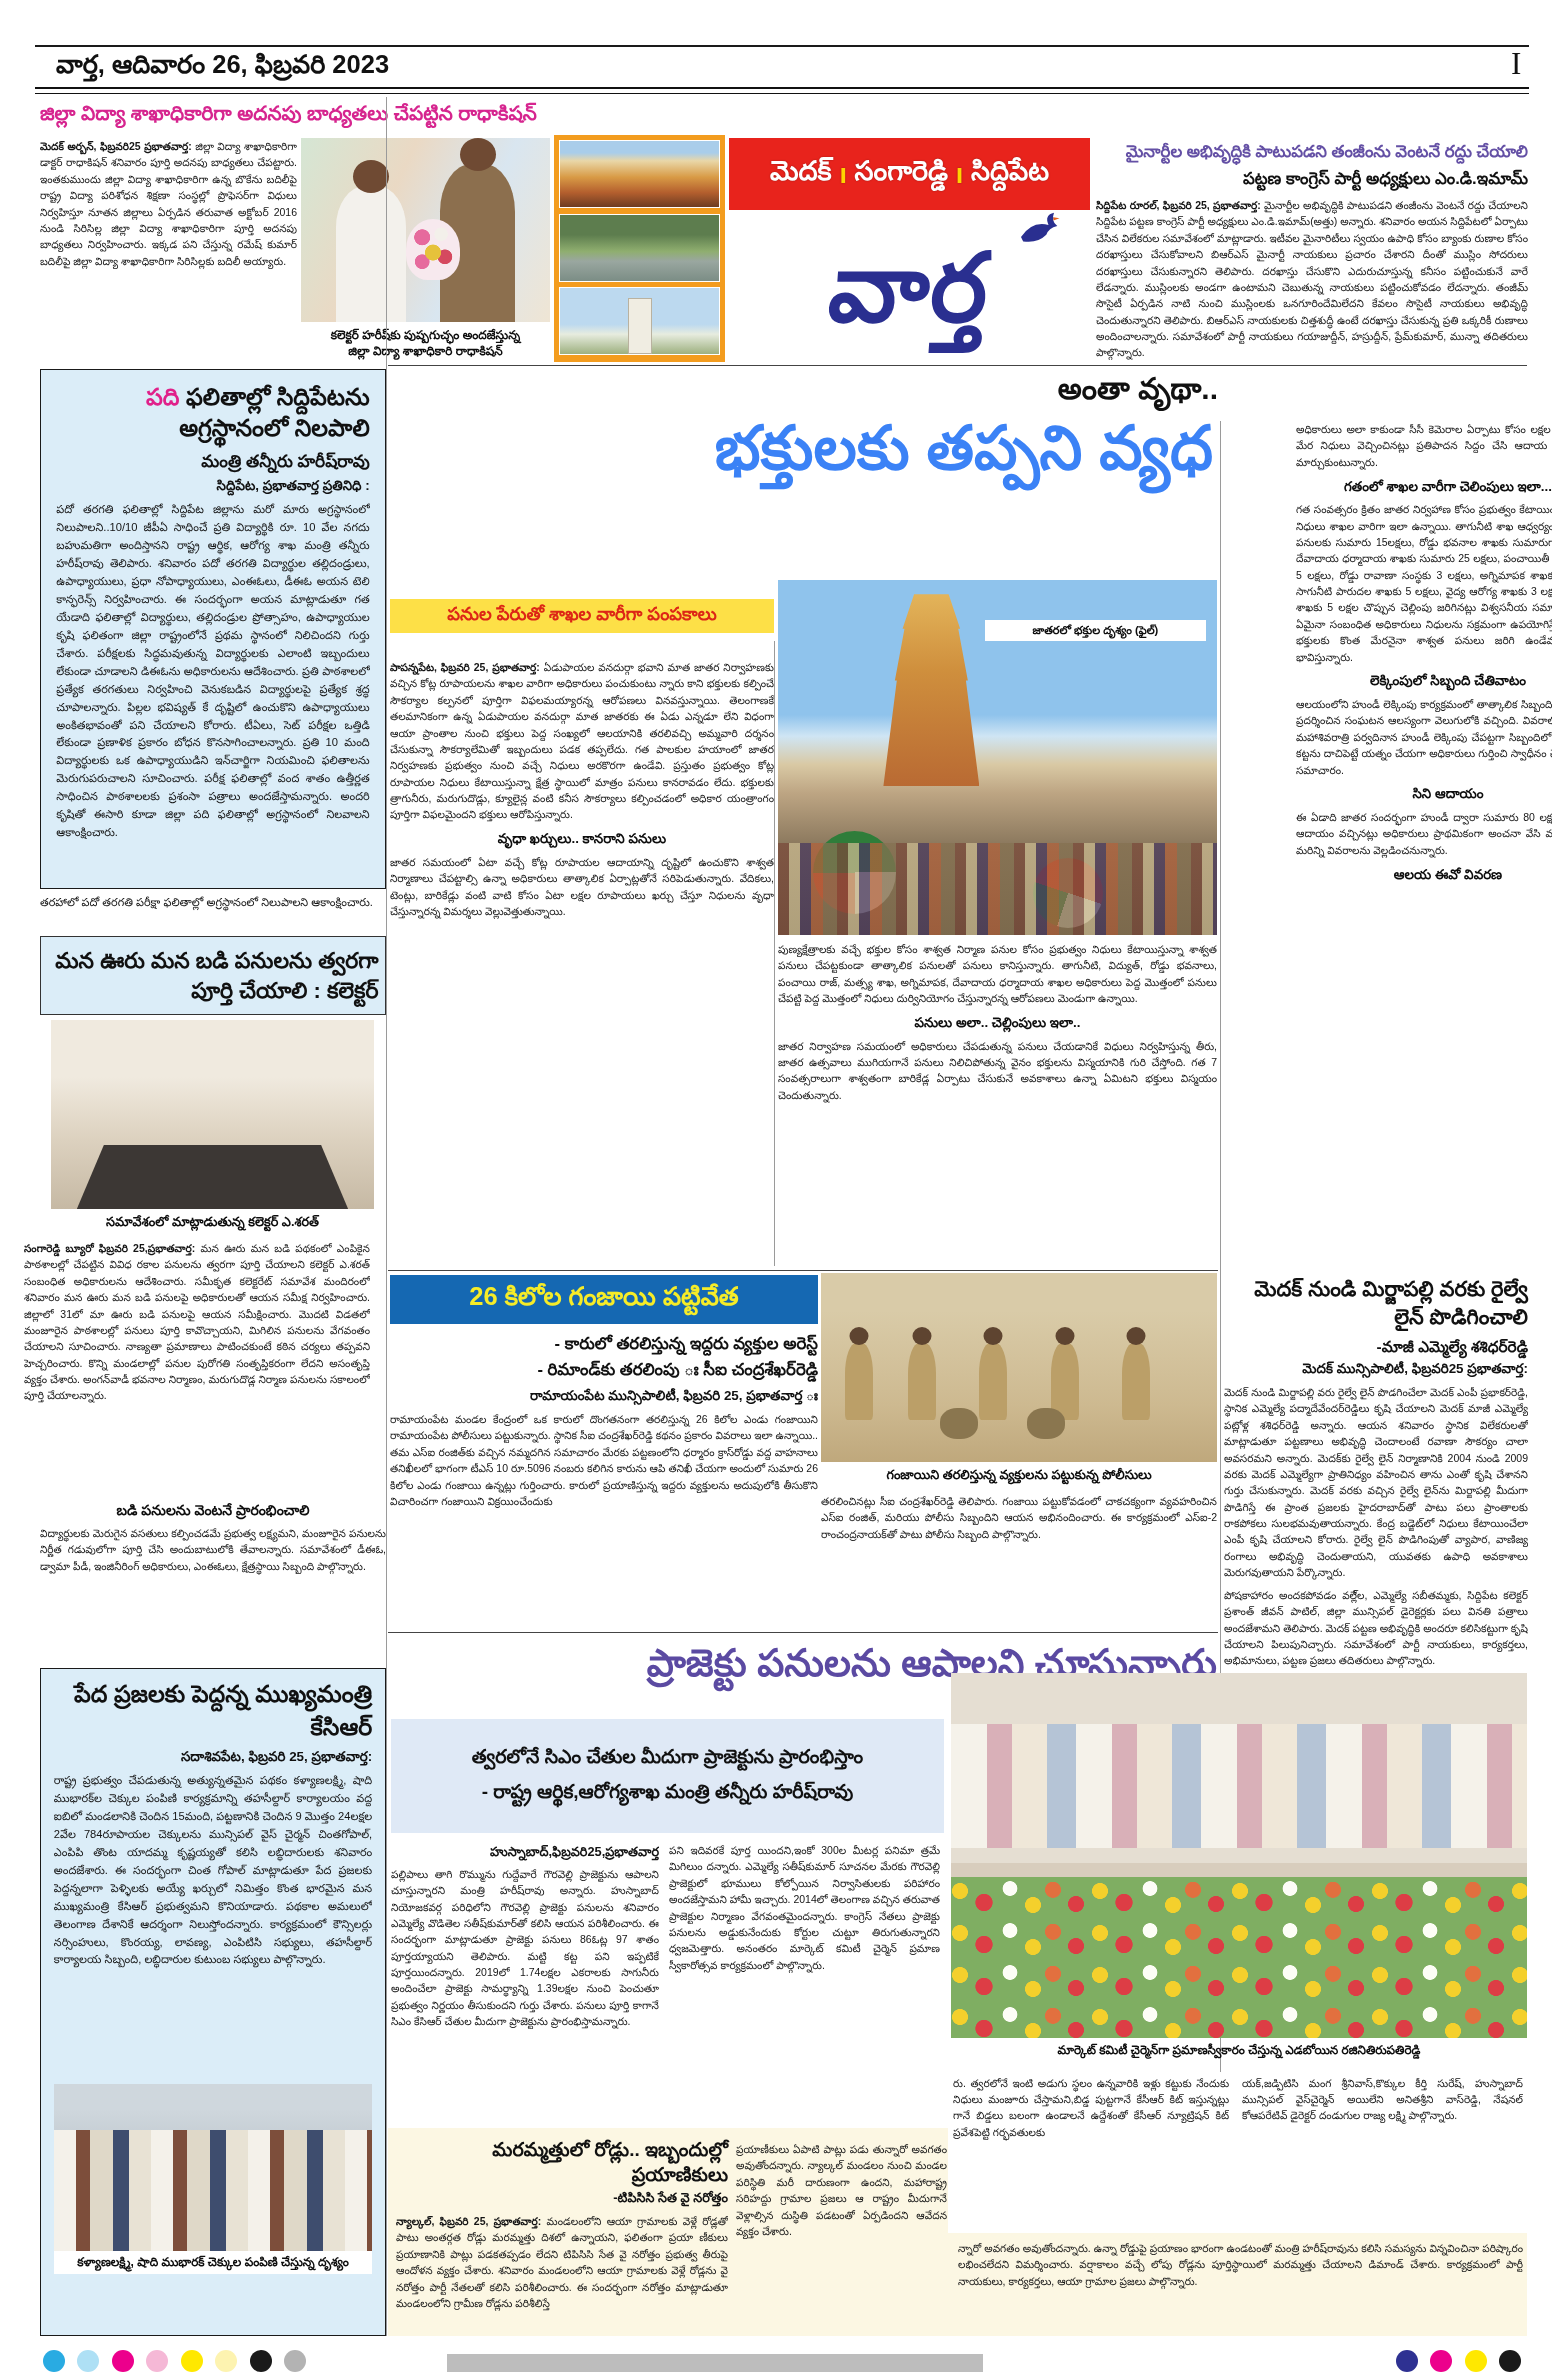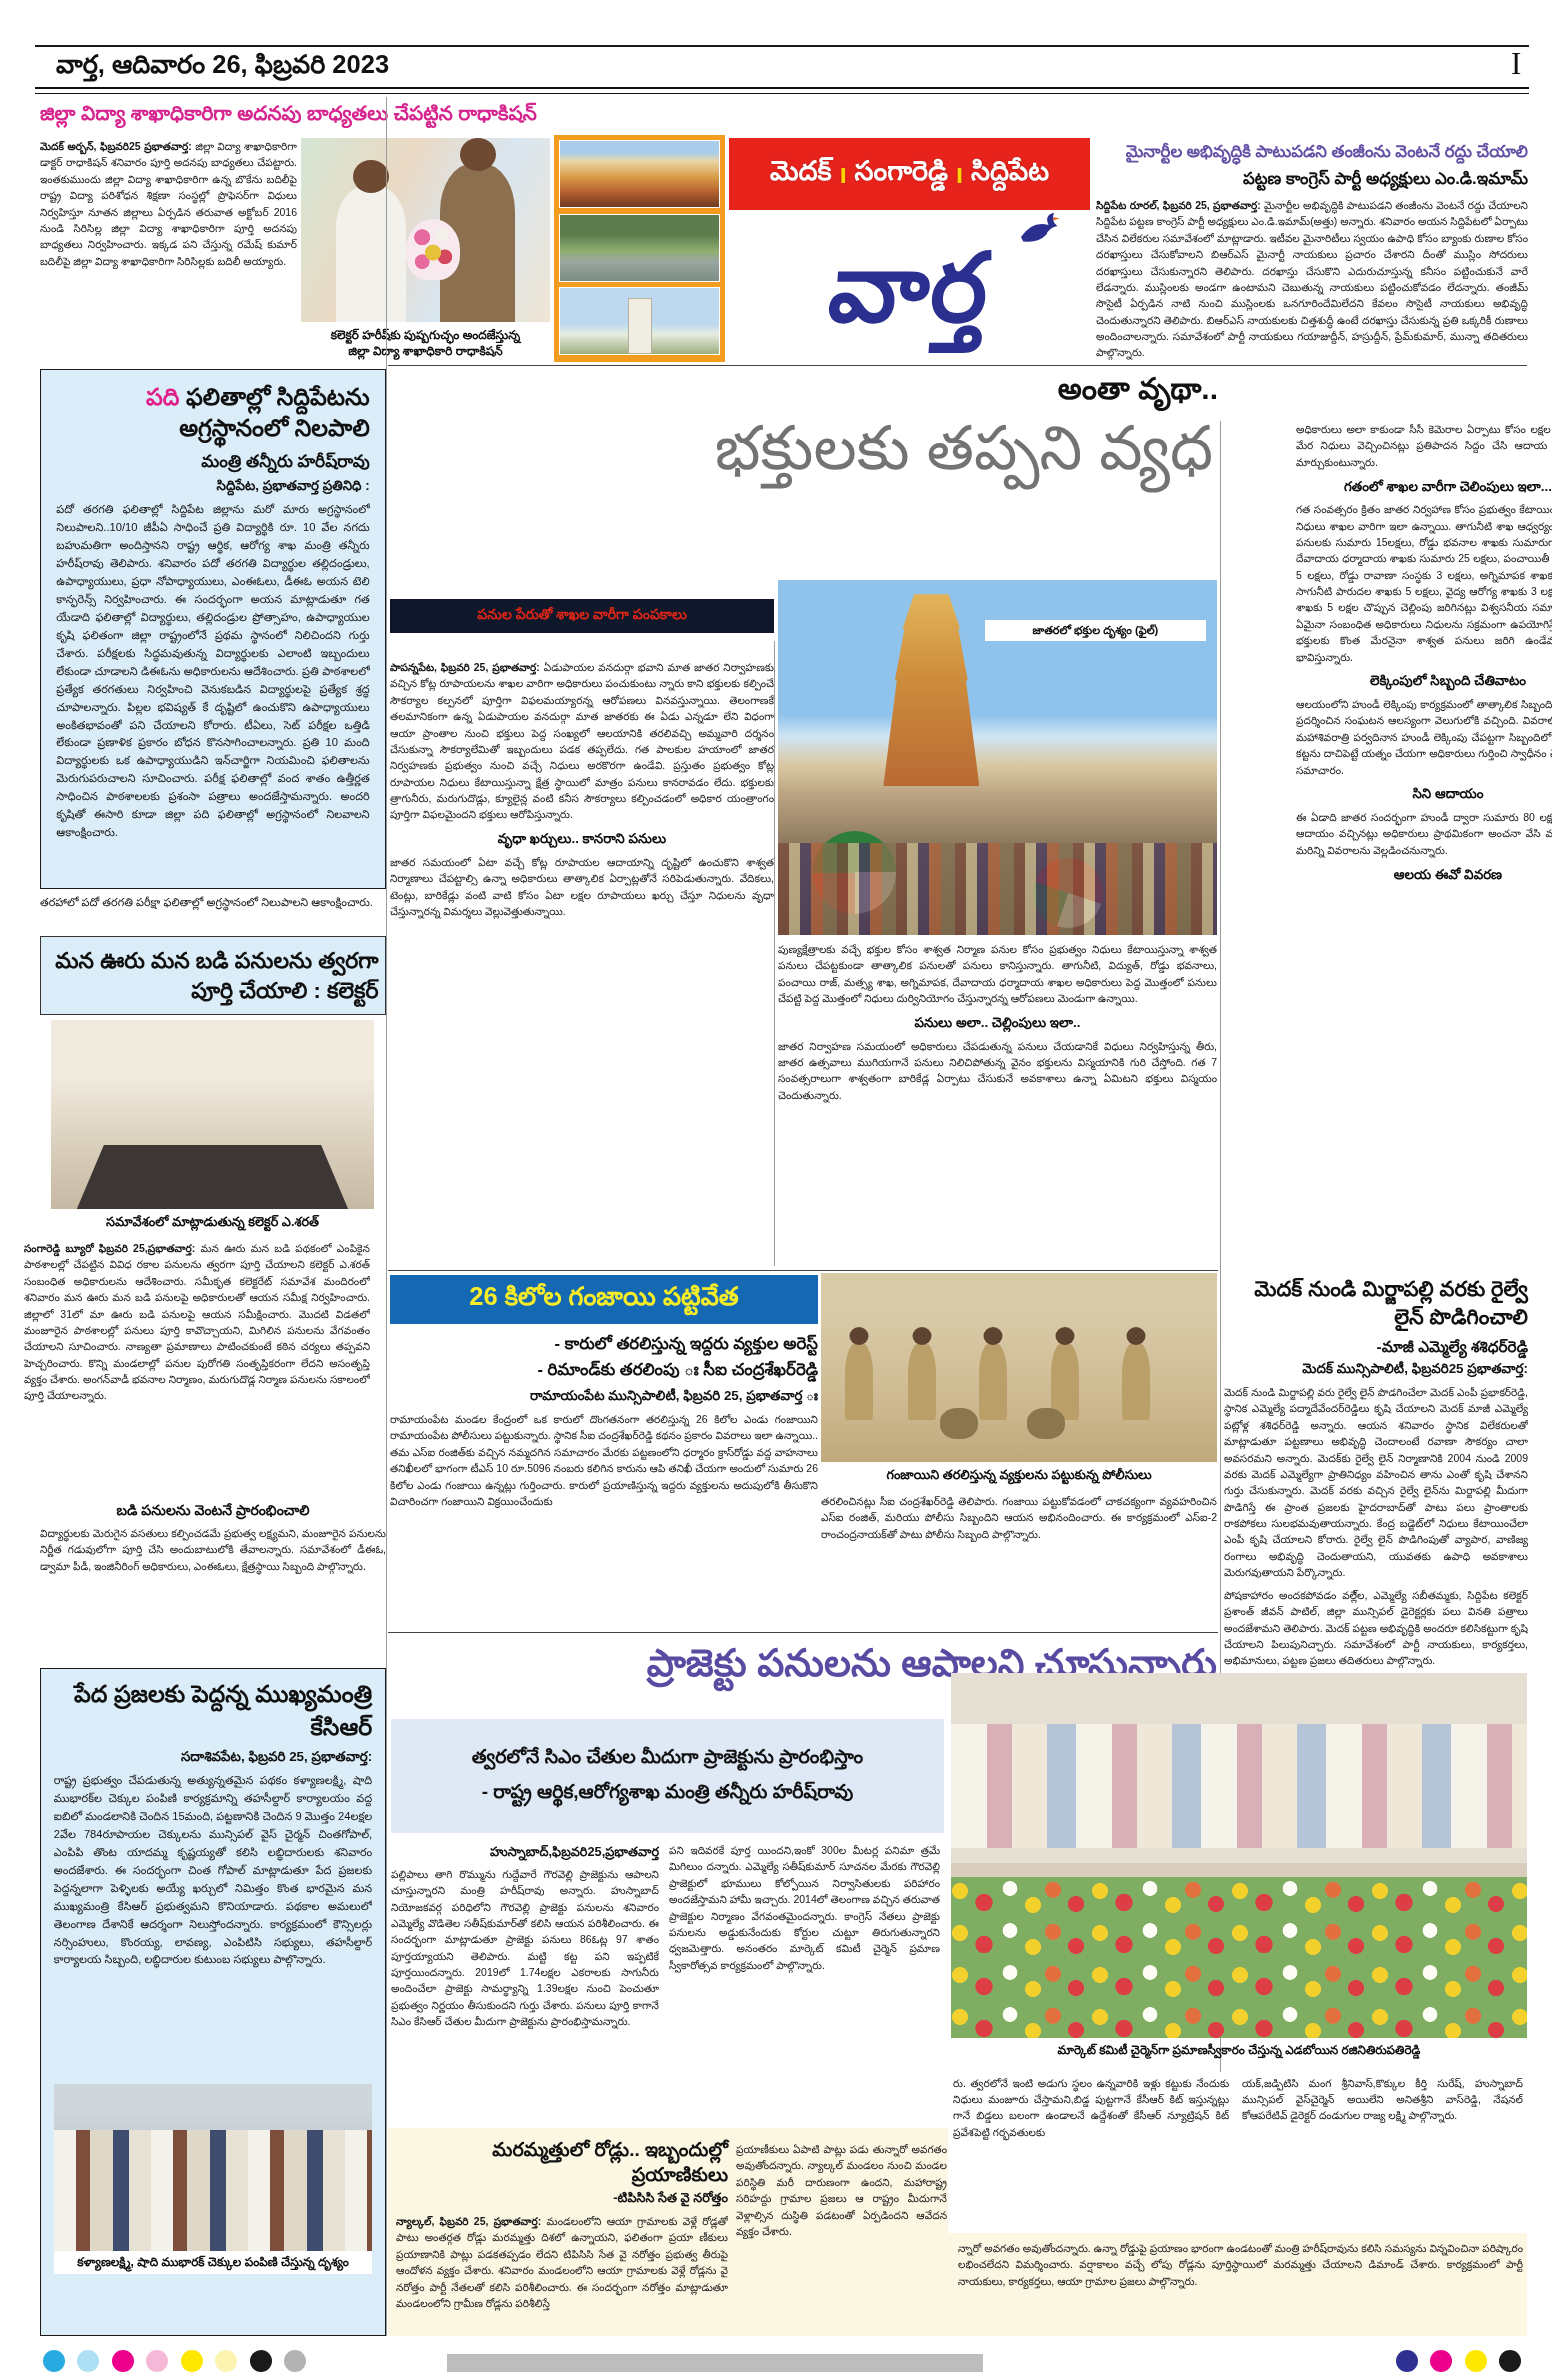--- a/index.html
+++ b/index.html
@@ -56,21 +56,21 @@
   .sit-row{position:absolute;left:0;right:0;top:14%;height:34%;
      background:repeating-linear-gradient(90deg,#f5f2ea 0 36px,#d9b0b8 36px 61px,#efe7d8 61px 96px,#b5c4d6 96px 125px);}
   .ph-kcr{background:linear-gradient(#cfd7dd 15%,#b9c2c9 55%,#9aa3ab);}
   .crowd{position:absolute;left:0;right:0;bottom:0;height:72%;
      background:repeating-linear-gradient(90deg,#f4f1ea 0 22px,#7d4e3b 22px 36px,#dfd8c8 36px 59px,#3e4d6e 59px 75px,#e8e2d4 75px 97px);}
   
   .redbanner{background:#e8231c;color:#fff;font-weight:800;display:flex;align-items:center;justify-content:center;
      font-size:27px;text-shadow:0 0 1.9px rgba(0,0,0,.35);}
   .redbanner .sep{color:#ffd400;padding:0 7.7px;font-weight:900;}
   .logo-text{font-weight:900;color:#2a2f90;font-size:96px;line-height:1;transform:skewX(-4deg);letter-spacing:1.3px;}
-  .strap{background:#0f172a;color:#dd2616;font-weight:800;font-size:14px;display:flex;align-items:center;justify-content:center;}
+  .strap{background:#fde047;color:#dd2616;font-weight:800;font-size:18px;display:flex;align-items:center;justify-content:center;}
   .bluebanner{background:#1568b2;color:#f6ec28;font-weight:800;font-size:25.5px;display:flex;align-items:center;justify-content:center;}
   .dot{display:inline-block;width:22px;height:22px;border-radius:50%;margin-right:9.6px;vertical-align:middle;}
 </style>
 </head>
 <body>
 
 <div class="page">
 
   <div class="hr" style="left:35px;top:45px;width:1494px;height:1.9px;"></div>
   <div class="abs" style="left:56px;top:50px;font-size:25.5px;">
@@ -157,21 +157,21 @@
     <div class="c" style="font-size:23.6px;font-weight:900;line-height:1.4;">పేద ప్రజలకు పెద్దన్న ముఖ్యమంత్రి కేసిఆర్</div>
     <div class="c b" style="font-size:13.4px;margin-top:5.1px;">సదాశివపేట, ఫిబ్రవరి 25, ప్రభాతవార్త:</div>
     <div class="body-lg j" style="margin-top:5.1px;height:305px;overflow:hidden;">రాష్ట్ర ప్రభుత్వం చేపడుతున్న అత్యున్నతమైన పథకం కళ్యాణలక్ష్మి, షాది ముభారక్‌ల చెక్కుల పంపిణి కార్యక్రమాన్ని తహసీల్దార్ కార్యాలయం వద్ద ఐబిలో మండలానికి చెందిన 15మంది, పట్టణానికి చెందిన 9 మొత్తం 24లక్షల 2వేల 784రూపాయల చెక్కులను మున్సిపల్ వైస్ చైర్మన్ చింతగోపాల్, ఎంపిపి తొంట యాదమ్మ కృష్ణయ్యతో కలిసి లబ్ధిదారులకు శనివారం అందజేశారు. ఈ సందర్భంగా చింత గోపాల్ మాట్లాడుతూ పేద ప్రజలకు పెద్దన్నలాగా పెళ్ళిలకు అయ్యే ఖర్చులో నిమిత్తం కొంత భారమైన మన ముఖ్యమంత్రి కేసిఆర్ ప్రభుత్వమని కొనియాడారు. పథకాల అమలులో తెలంగాణ దేశానికే ఆదర్శంగా నిలుస్తోందన్నారు. కార్యక్రమంలో కౌన్సిలర్లు నర్సింహులు, కొంరయ్య, లావణ్య, ఎంపిటిసి సభ్యులు, తహసీల్దార్ కార్యాలయ సిబ్బంది, లబ్ధిదారుల కుటుంబ సభ్యులు పాల్గొన్నారు.</div>
     <div class="ph ph-kcr" style="position:relative;width:100%;height:167px;margin-top:6.4px;">
       <div class="crowd"></div>
     </div>
     <div class="caption" style="background:#fff;padding:3.8px 2.6px;">కళ్యాణలక్ష్మి, షాది ముభారక్ చెక్కుల పంపిణి చేస్తున్న దృశ్యం</div>
   </div>
 
   <div class="abs c" style="left:390px;top:372px;width:828px;font-size:30px;font-weight:900;">అంతా వృథా..</div>
-  <div class="abs c" style="left:396px;top:416px;width:817px;font-size:61px;font-weight:400;color:#737373;line-height:1.05;">భక్తులకు తప్పని వ్యధ</div>
+  <div class="abs c" style="left:396px;top:416px;width:817px;font-size:61px;font-weight:700;color:#3b82f6;line-height:1.05;">భక్తులకు తప్పని వ్యధ</div>
   <div class="abs strap" style="left:390px;top:599px;width:384px;height:34px;">పనుల పేరుతో శాఖల వారీగా పంపకాలు</div>
 
   <div class="ph ph-jatara" style="left:778px;top:580px;width:439px;height:355px;">
     <div class="gopuram"></div>
     <div class="umbrella" style="left:8%;bottom:6%;width:83px;height:83px;background:conic-gradient(#2f7d3a 0 25%,#d8d2c6 25% 50%,#c2452f 50% 75%,#2f7d3a 75%);"></div>
     <div class="umbrella" style="left:58%;bottom:2%;width:70px;height:70px;background:conic-gradient(#c2452f 0 30%,#ded8ca 30% 55%,#2f7d3a 55% 80%,#c2452f 80%);"></div>
     <div class="abs" style="left:0;bottom:0;width:100%;height:26%;background:repeating-linear-gradient(90deg,#7a4a3a 0 11.5px,#c9b98f 11.5px 22px,#4a3a5e 22px 33px,#b0623c 33px 45px,#857151 45px 59px);opacity:.75;"></div>
     <div class="abs caption" style="right:11.5px;top:40px;width:215px;background:#fff;font-size:11.2px;padding:3.2px 2.6px;">జాతరలో భక్తుల దృశ్యం (ఫైల్)</div>
   </div>
 

